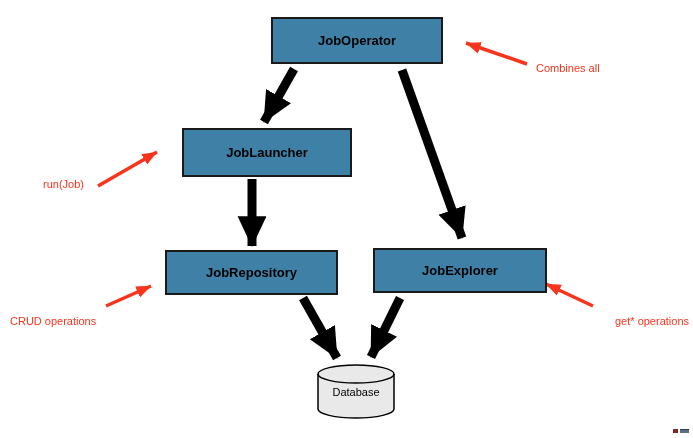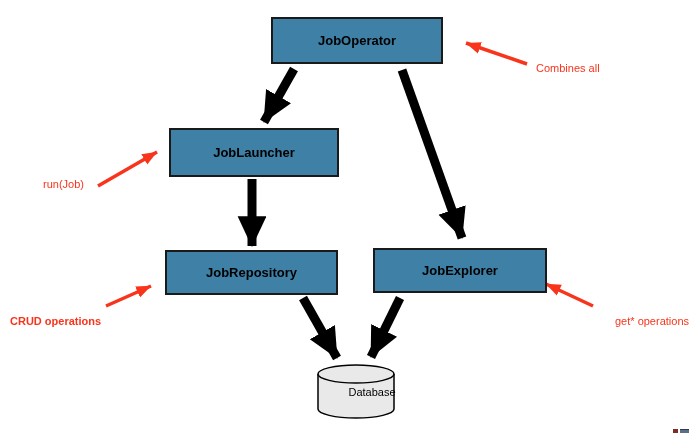--- a/index.html
+++ b/index.html
@@ -18,21 +18,21 @@
     position:absolute; color:var(--annotation,#f8341c);
     font-size:11px; white-space:nowrap;
   }
   svg.overlay { position:absolute; left:0; top:0; }
   .arrow-black { stroke:var(--arrow,#000); fill:none; }
   .arrow-red   { stroke:var(--annotation,#f8341c); fill:none; }
   #ah-black path { fill:var(--arrow,#000); }
   #ah-red path   { fill:var(--annotation,#f8341c); }
   .db-shape { fill:var(--database-fill,#e9e9e9); stroke:#000; stroke-width:1.5; }
   .db-label {
-    position:absolute; left:334px; top:386px; width:76px;
+    position:absolute; left:318px; top:386px; width:76px;
     text-align:center; font-size:11px; color:#000;
   }
   .corner-fragment { position:absolute; left:673px; top:429px; display:flex; gap:2px; }
   .corner-fragment .frag-a { width:5px; height:4px; background:#7b2d26; }
   .corner-fragment .frag-b { width:9px; height:4px; background:#5c6f8a; border-top:1px solid #2e3b52; box-sizing:border-box; }
 </style>
 </head>
 <body>
 
 <div class="canvas">
@@ -61,37 +61,37 @@
     <g>
       <path class="db-shape" d="M318,374 L318,409 A38,9 0 0 0 394,409 L394,374"></path>
       <ellipse class="db-shape" cx="356" cy="374" rx="38" ry="9"></ellipse>
     </g>
   </svg>
 
   <div class="node" style="left:271px; top:17px;  width:172px; height:47px;">
     <span>JobOperator</span>
   </div>
 
-  <div class="node" style="left:169px; top:128px; width:170px; height:49px;justify-content:center;">
+  <div class="node" style="left:182px; top:128px; width:170px; height:49px;justify-content:center;">
     <span>JobLauncher</span>
   </div>
 
   <div class="node" style="left:373px; top:248px; width:174px; height:45px;">
     <span>JobExplorer</span>
   </div>
 
   <div class="node" style="left:165px; top:250px; width:173px; height:45px;">
     <span>JobRepository</span>
   </div>
 
   <div class="db-label">Database</div>
 
   <div class="annotation" style="left:536px; top:62px;">Combines all</div>
   <div class="annotation" style="left:43px;  top:178px;">run(Job)</div>
-  <div class="annotation" style="left:10px;  top:315px;font-weight:bold;">CRUD operations</div>
+  <div class="annotation" style="left:10px;  top:315px;">CRUD operations</div>
   <div class="annotation" style="left:593px; top:315px;margin-left:22px;">get* operations</div>
 
   <div class="corner-fragment">
     <span class="frag-a"></span>
     <span class="frag-b"></span>
   </div>
 
 </div>
 
 </body></html>

